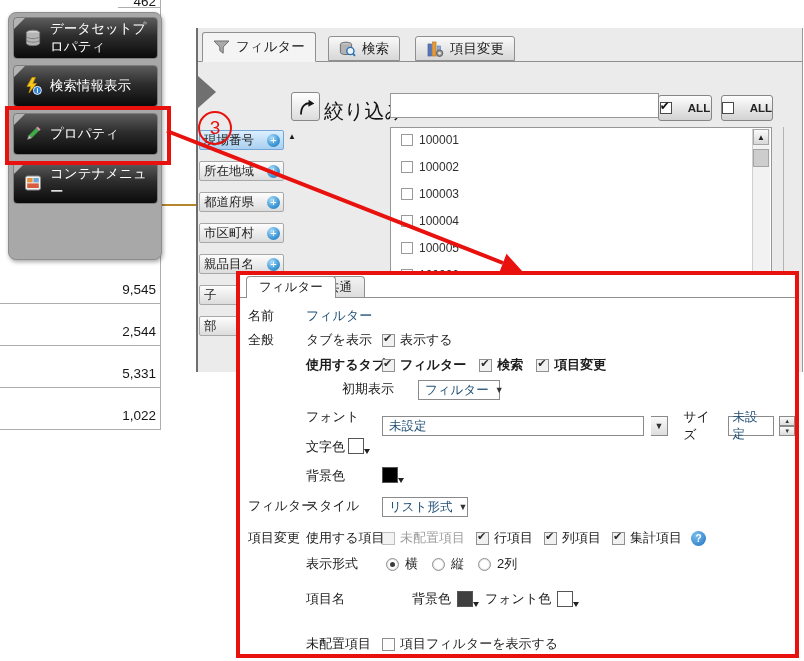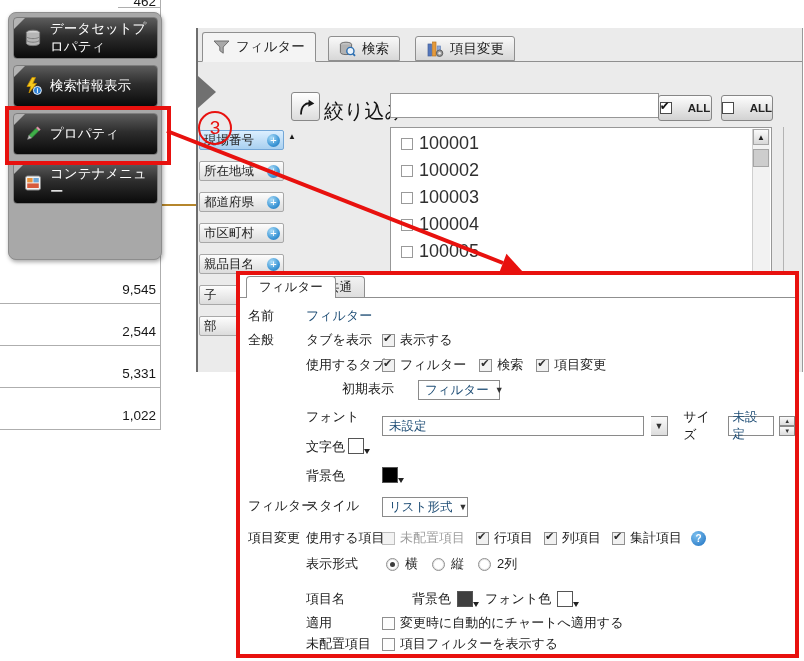--- a/index.html
+++ b/index.html
@@ -55,21 +55,21 @@
              padding:0 3px 0 4px;box-sizing:border-box;color:#222;justify-content:space-between;}
   .field-btn.sel{background:linear-gradient(#dcefff,#a9d0f0);border-color:#74a7d7;}
   .plus-ico{width:13px;height:13px;border-radius:50%;flex:0 0 auto;
             background:radial-gradient(circle at 35% 30%,#aadcf8,#3e97d6 60%,#1b72b8);
             color:#fff;font-size:11px;line-height:12px;text-align:center;}
   .plus-ico::after{content:"+";}
   .scroll-up{position:absolute;font-size:8px;color:#1a1a1a;}
 
   .chk-list{position:absolute;left:192px;top:99px;width:382px;height:246px;background:#fff;
             border:1px solid #979797;box-sizing:border-box;}
-  .chk-row{position:absolute;left:10px;display:flex;align-items:center;gap:6px;font-size:18px;color:#2f2f2f;}
+  .chk-row{position:absolute;left:10px;display:flex;align-items:center;gap:6px;font-size:12px;color:#2f2f2f;}
   .sq-cb{width:12px;height:12px;border:1px solid #9a9a9a;background:#fff;display:inline-block;box-sizing:border-box;}
   .sbar{position:absolute;right:1px;top:1px;width:17px;height:243px;background:#f2f2f2;border-left:1px solid #cfcfcf;}
   .sbar-btn{position:absolute;left:0;top:0;width:16px;height:16px;background:linear-gradient(#fbfbfb,#d8d8d8);
             border:1px solid #a5a5a5;box-sizing:border-box;font-size:8px;color:#222;display:flex;
             align-items:center;justify-content:center;}
   .sbar-thumb{position:absolute;left:0;top:20px;width:16px;height:18px;background:#cdcdcd;border:1px solid #a5a5a5;box-sizing:border-box;}
 
   
   .dialog{position:absolute;left:236px;top:271px;width:563px;height:387px;border:4px solid #e8110e;
           background:#fff;box-sizing:border-box;z-index:5;font-size:13px;}
@@ -314,21 +314,21 @@
 
       <div class="drow" style="top:32px;">
         <span class="c1">全般</span>
         <span class="c2">タブを表示</span>
         <span class="content">
           <span class="cb on"></span>
           <span>表示する</span>
         </span>
       </div>
 
-      <div class="drow" style="top:57px;">
+      <div class="drow" style="top:57px;font-weight:bold;">
         <span class="c2">使用するタブ</span>
         <span class="content">
           <span class="cb on"></span>
           <span>フィルター</span>
           <span class="cb on" style="margin-left:8px;"></span>
           <span>検索</span>
           <span class="cb on" style="margin-left:8px;"></span>
           <span>項目変更</span>
         </span>
       </div>
@@ -419,27 +419,20 @@
       <div class="drow" style="top:291px;">
         <span class="c2">項目名</span>
         <span class="content" style="left:172px;gap:6px;">
           <span>背景色</span>
           <span class="swatch" style="background-color: rgb(63, 63, 63);"></span>
           <span style="margin-left:6px;">フォント色</span>
           <span class="swatch" style="background-color: rgb(255, 255, 255);"></span>
         </span>
       </div>
 
-      <div class="drow" style="top:315px;">
-        <span class="c2">適用</span>
-        <span class="content">
-          <span class="cb"></span>
-          <span>変更時に自動的にチャートへ適用する</span>
-        </span>
-      </div>
 
       <div class="drow" style="top:336px;">
         <span class="c2">未配置項目</span>
         <span class="content">
           <span class="cb"></span>
           <span>項目フィルターを表示する</span>
         </span>
       </div>
 
     </div>

